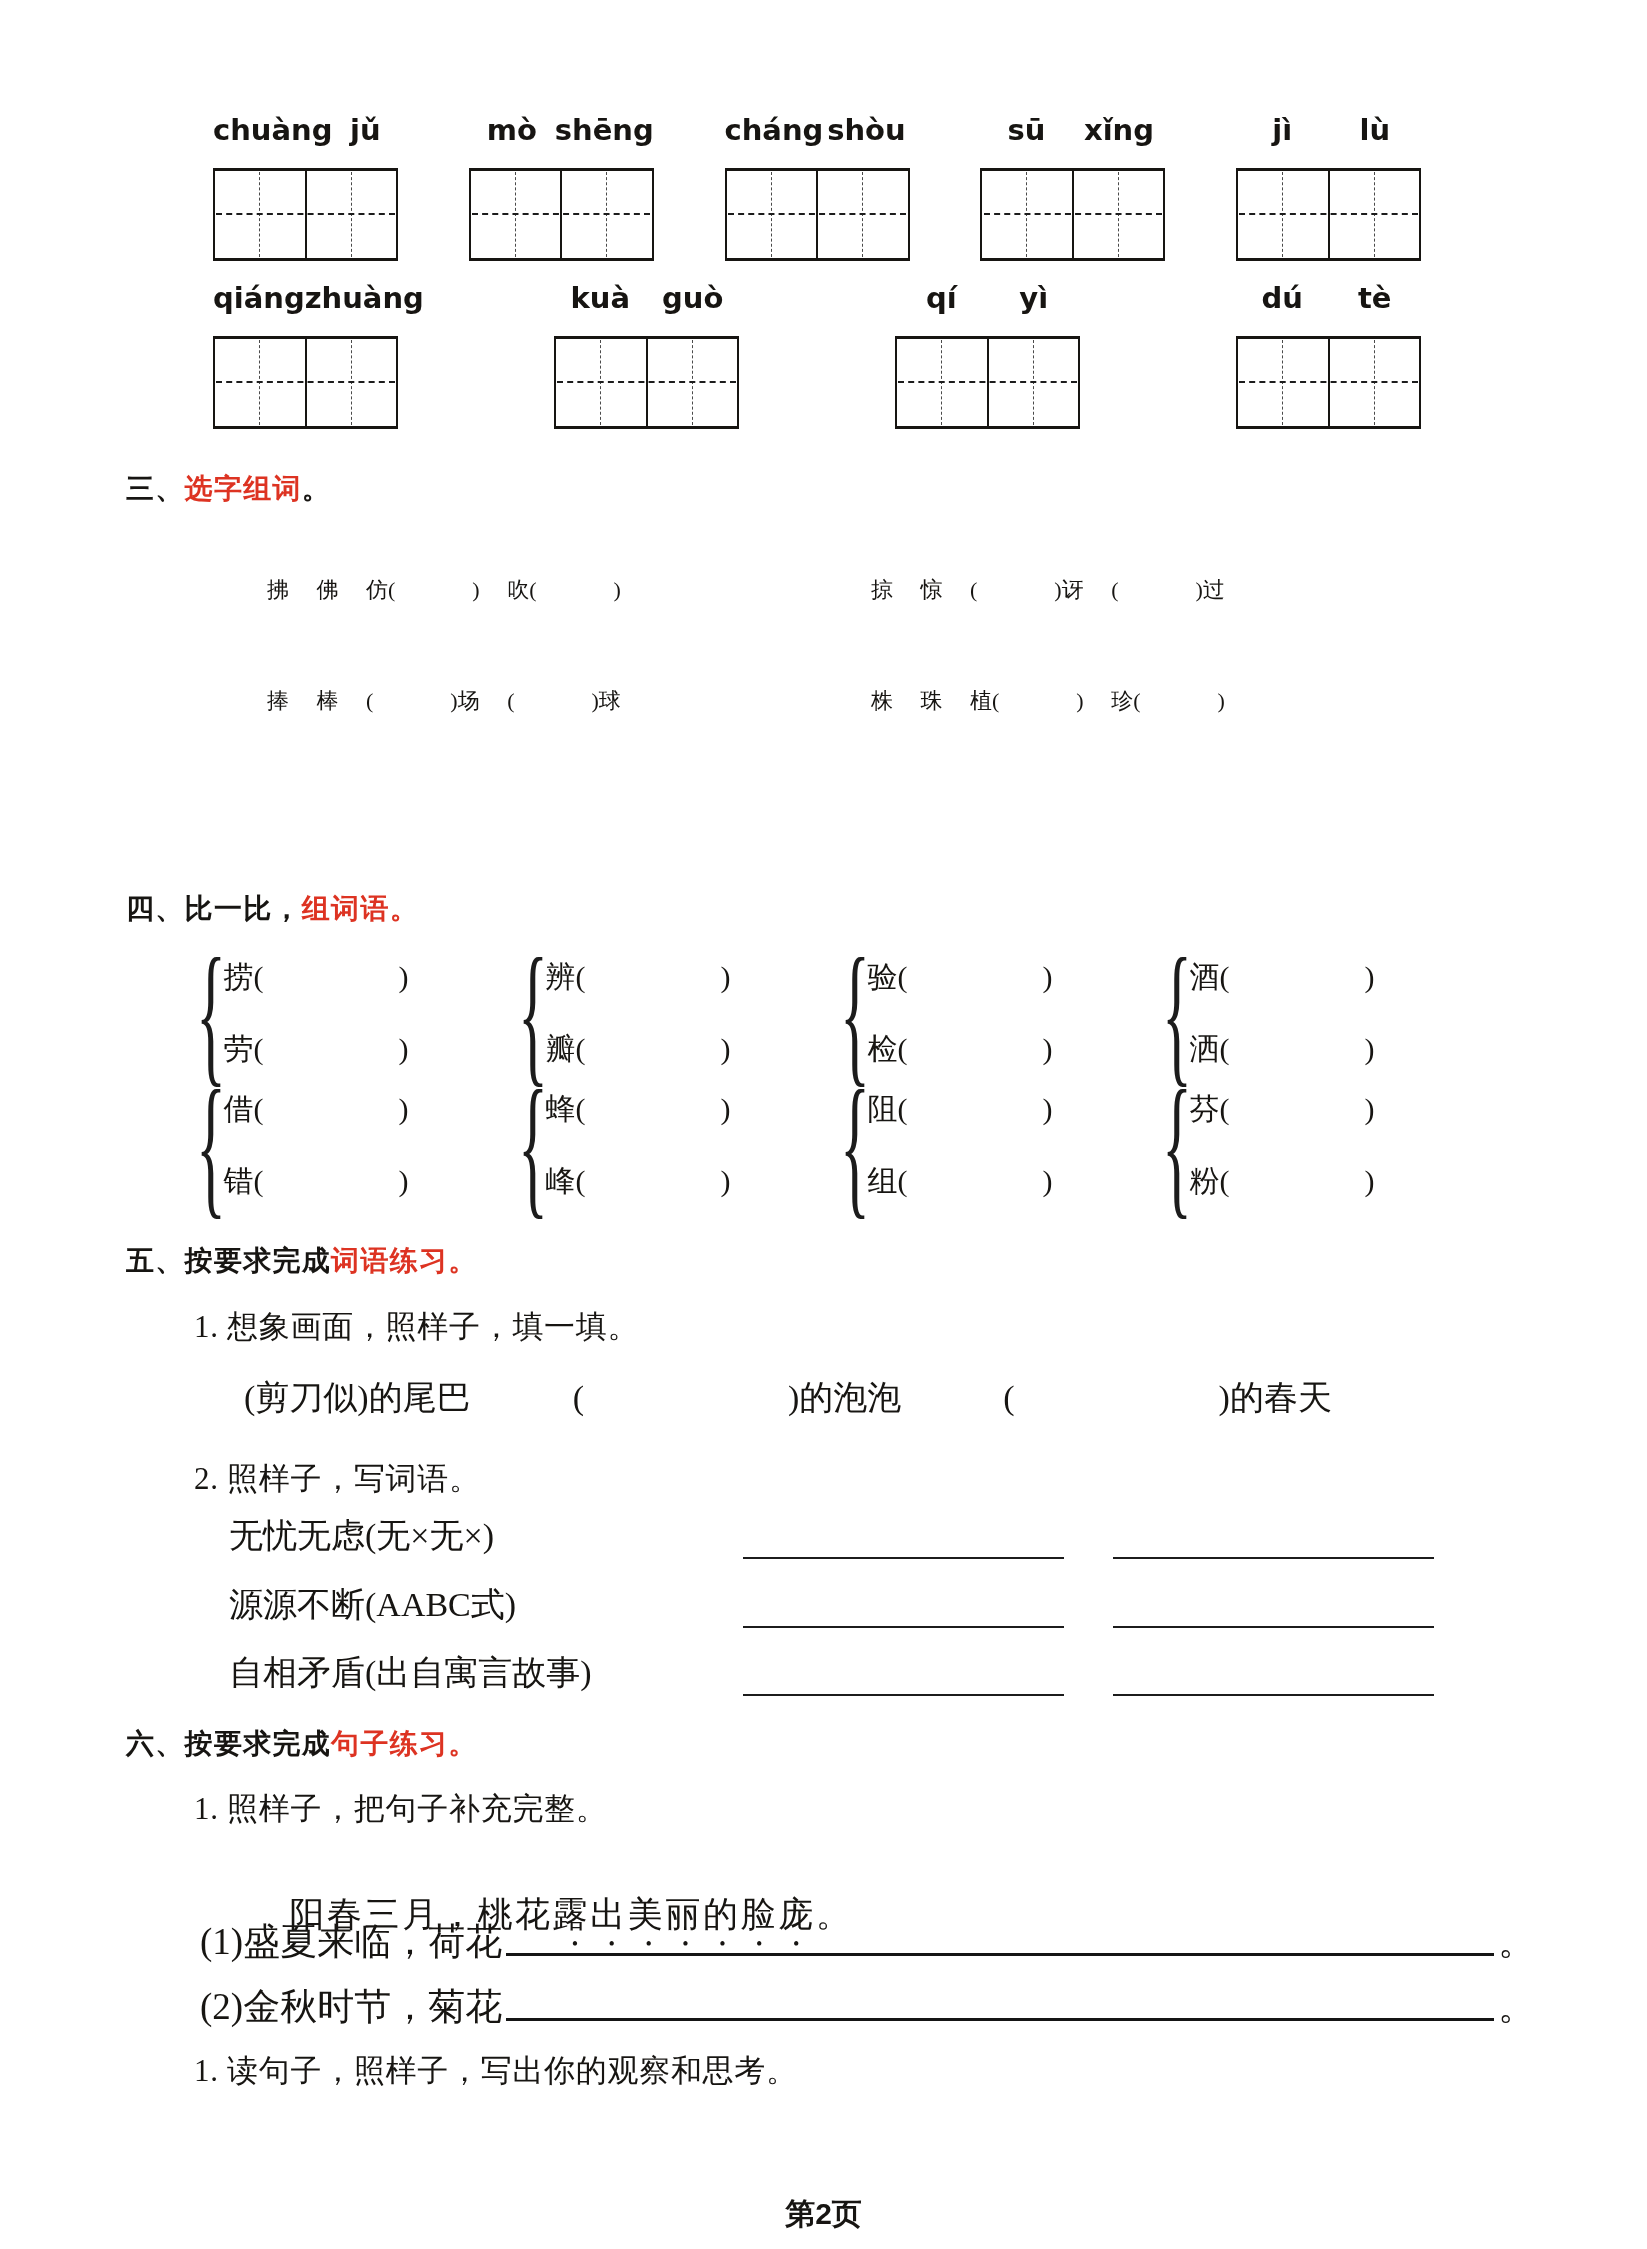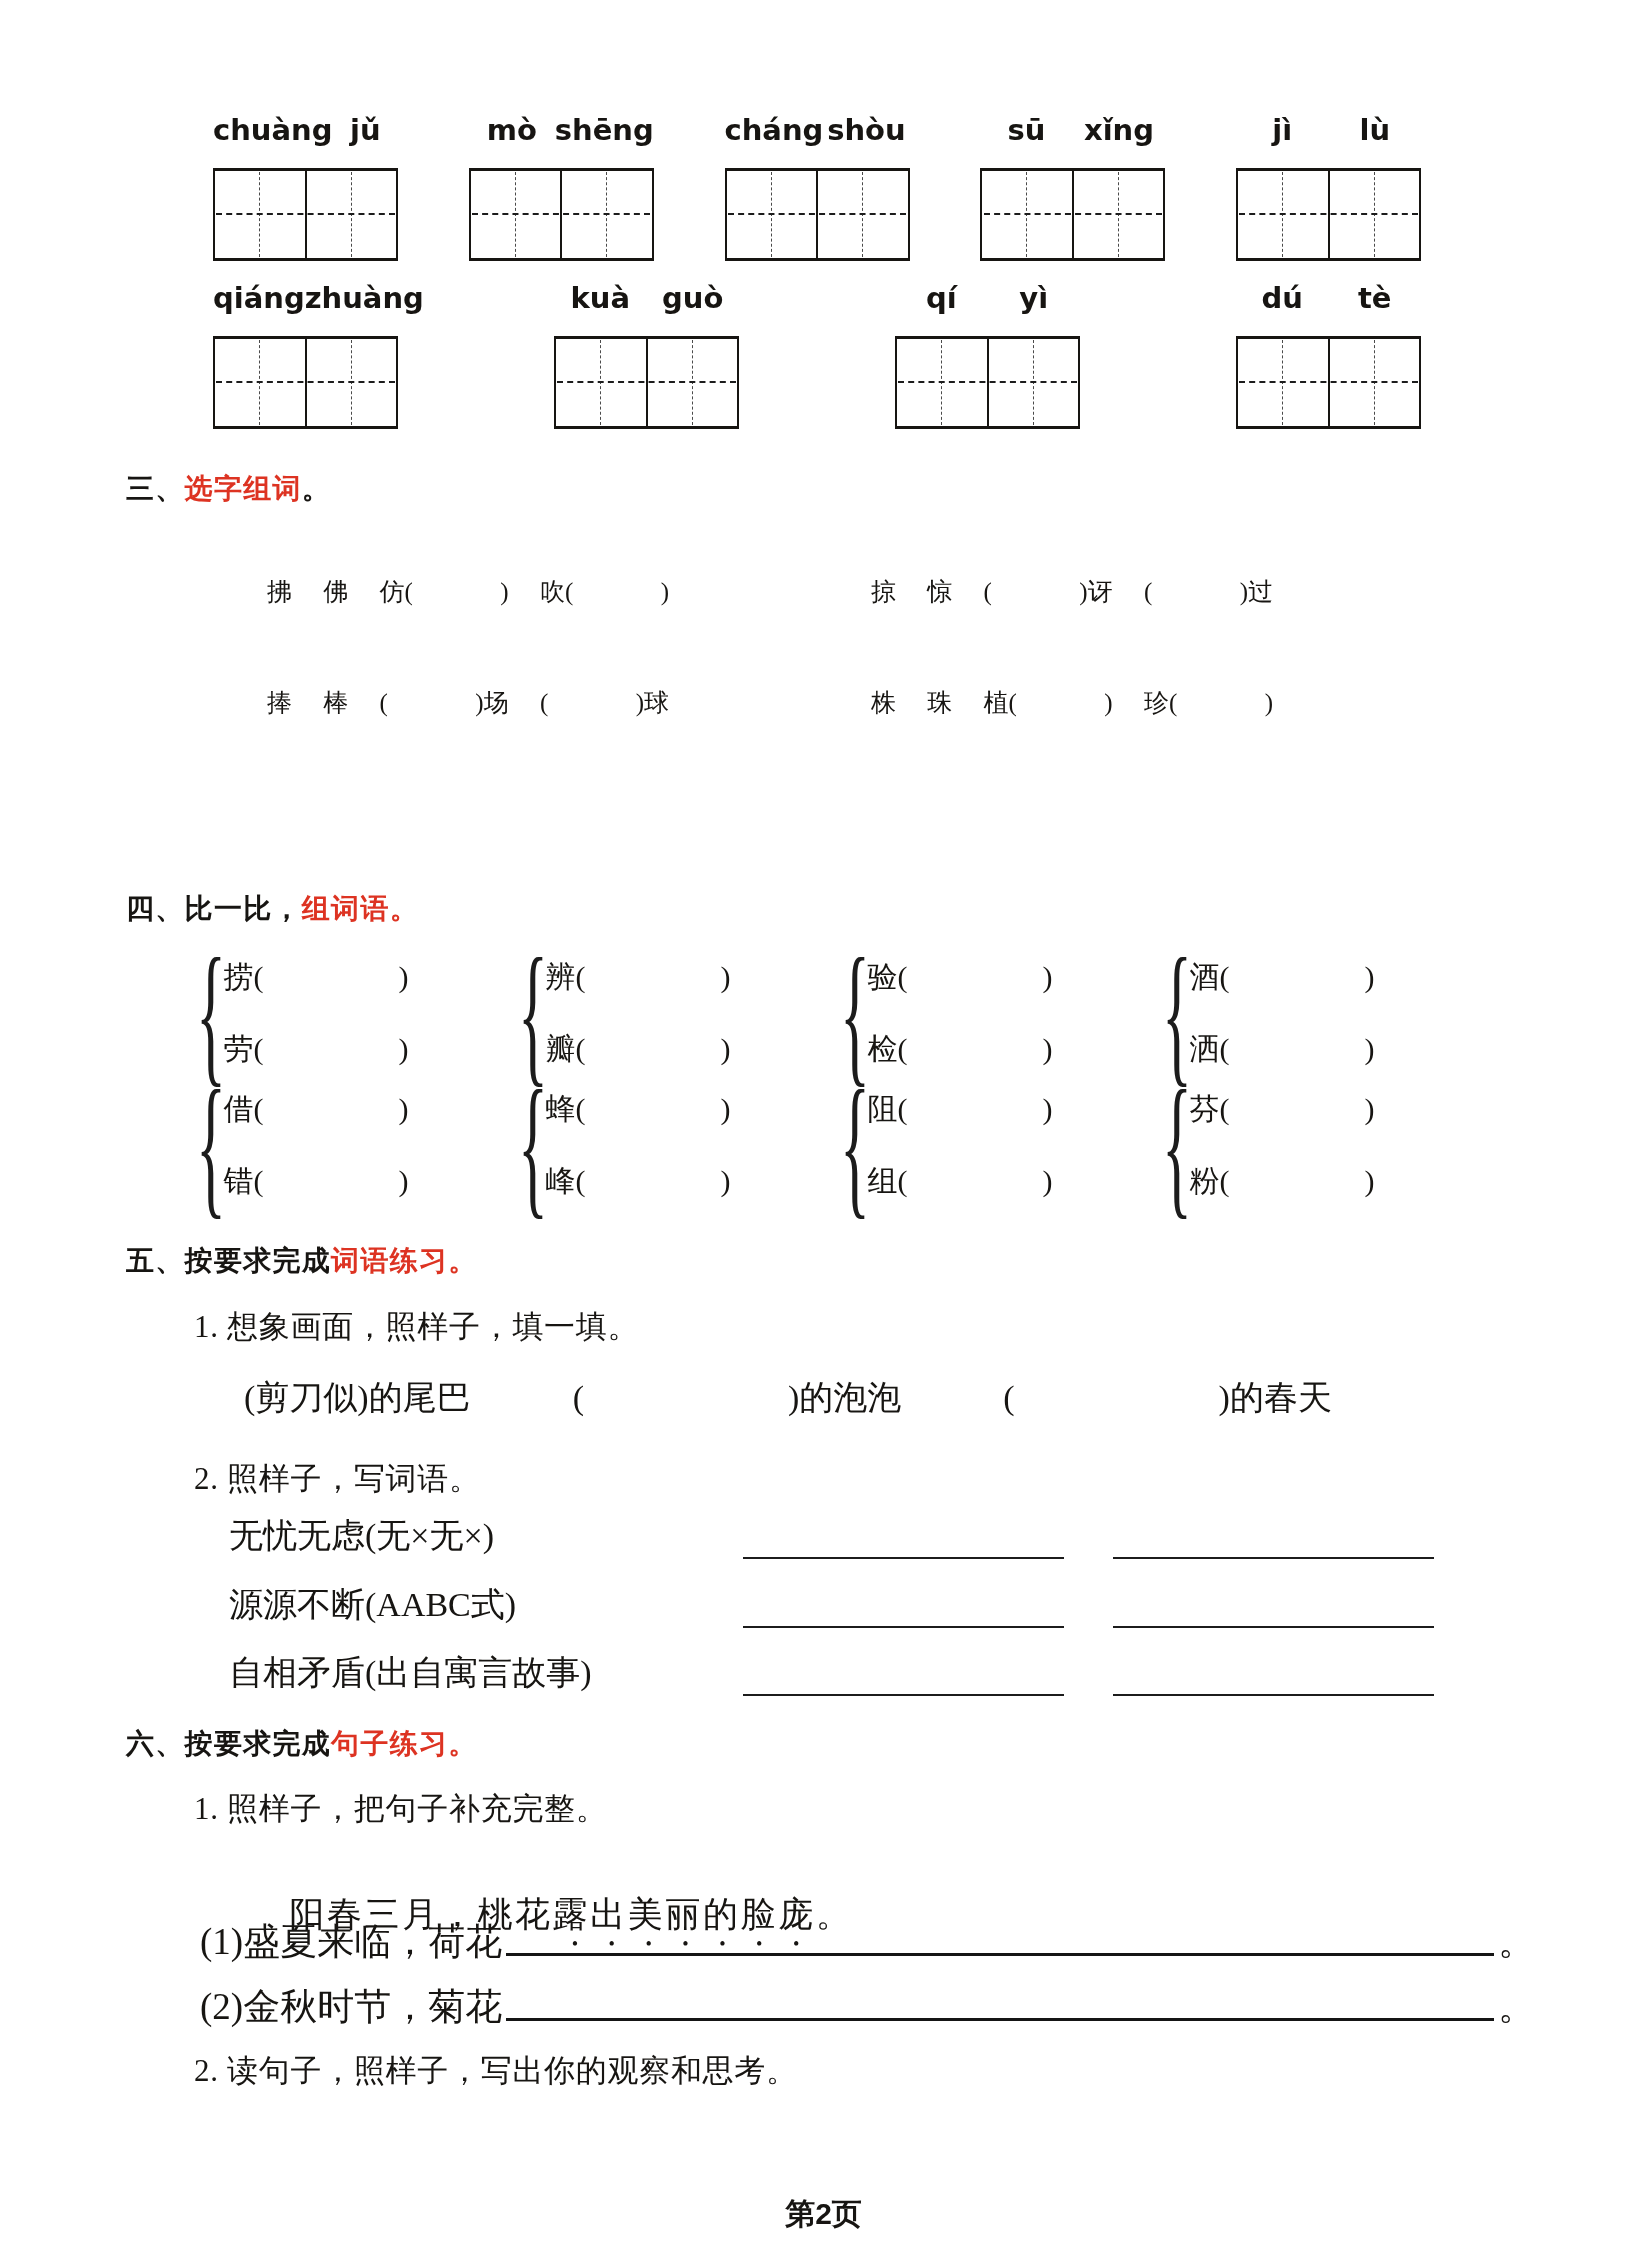--- a/index.html
+++ b/index.html
@@ -28,21 +28,21 @@
   .wgrid .cell + .cell { border-left:2px solid var(--ink); }
   .wgrid .cell::before { content:""; position:absolute; top:1.3px; bottom:1.3px; left:50%;
                          margin-left:-0.7px; border-left:1.3px dashed #4a4a4a; }
 
   
   .h { margin-left:126px; font-family:"Liberation Sans","DejaVu Sans",sans-serif;
        font-size:28px; font-weight:700; letter-spacing:1.3px; color:var(--ink); }
   .h .red { color:var(--red); }
 
   
-  .ex-row { margin-left:267px; display:flex; font-size:25px; white-space:pre; }
+  .ex-row { margin-left:267px; display:flex; font-size:22px; white-space:pre; }
   .ex-row .lft { width:604px; }
 
   
   .pairs-row { margin-left:196px; display:flex; }
   .pair { width:322px; height:131px; display:flex; align-items:center; }
   .brace { width:27.5px; overflow:visible; font-family:"Liberation Serif",serif;
            font-weight:300; color:#1c1c1c; }
   .brace::before { content:"{"; display:block; font-size:156px; line-height:124px;
                    transform:scaleX(0.40); transform-origin:left center; }
   .pair-lines { display:flex; flex-direction:column; gap:31px; font-size:30px; white-space:pre; }
@@ -288,18 +288,18 @@
     <span class="q-label">(1)盛夏来临，荷花</span>
     <span class="q-line"></span>
     <span class="q-period">。</span>
   </div>
   <div class="abs q" style="top:1982px">
     <span class="q-label">(2)金秋时节，菊花</span>
     <span class="q-line"></span>
     <span class="q-period">。</span>
   </div>
 
-  <div class="abs item" style="top:2050px">2. 读句子，照样子，写出你的观察和思考。</div>
+  <div class="abs item" style="top:2050px">1. 读句子，照样子，写出你的观察和思考。</div>
 
   <div class="abs footer" style="top:2194px">第2页</div>
 
 </div>
 
 
 </body></html>

